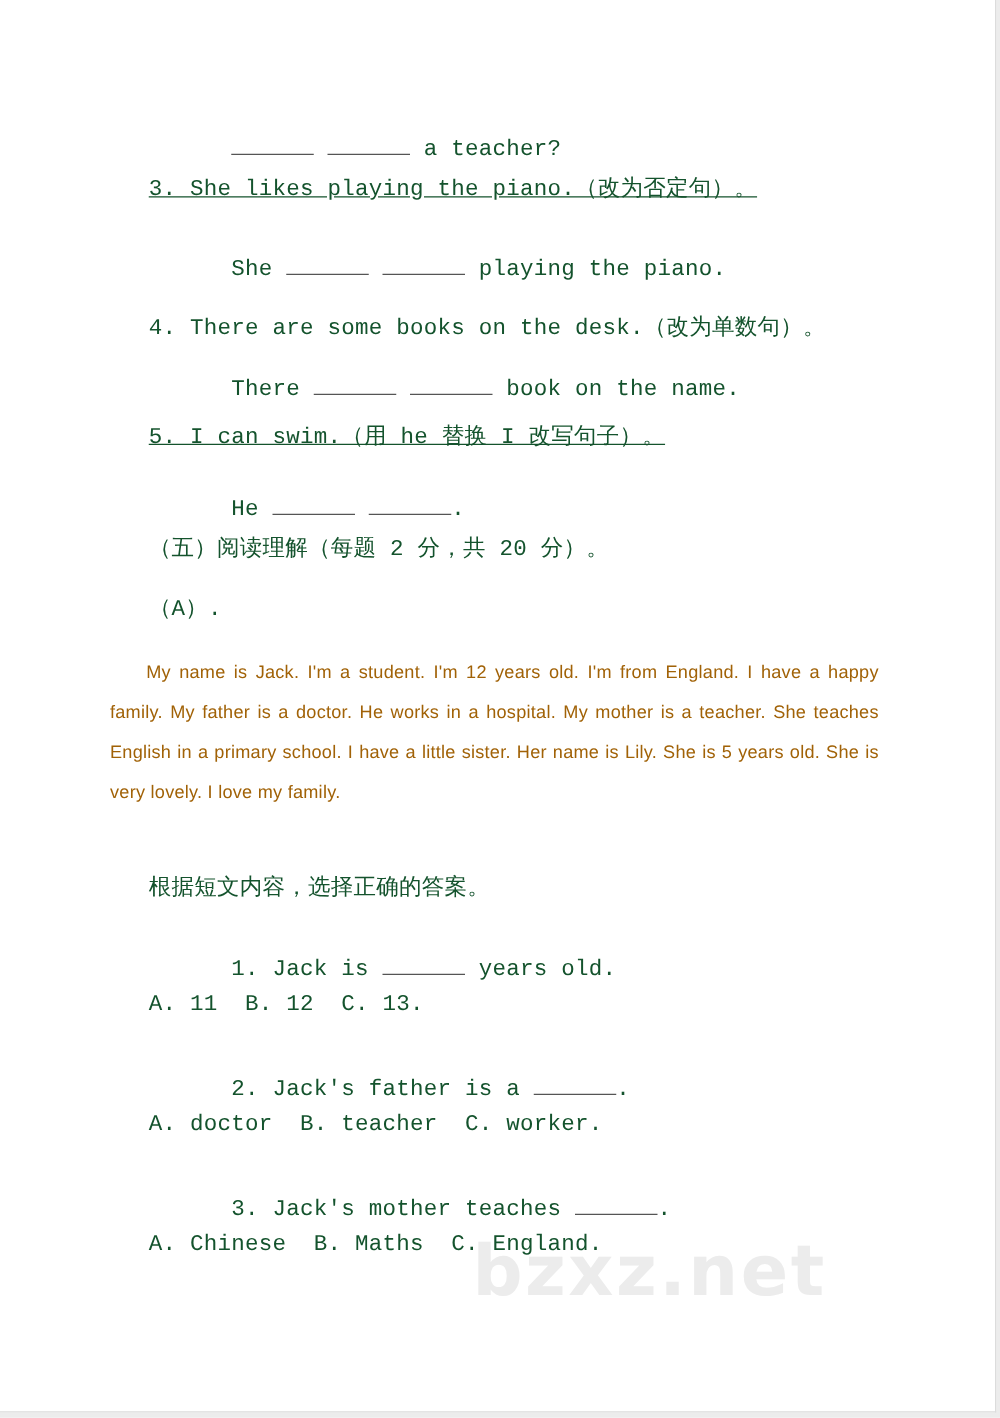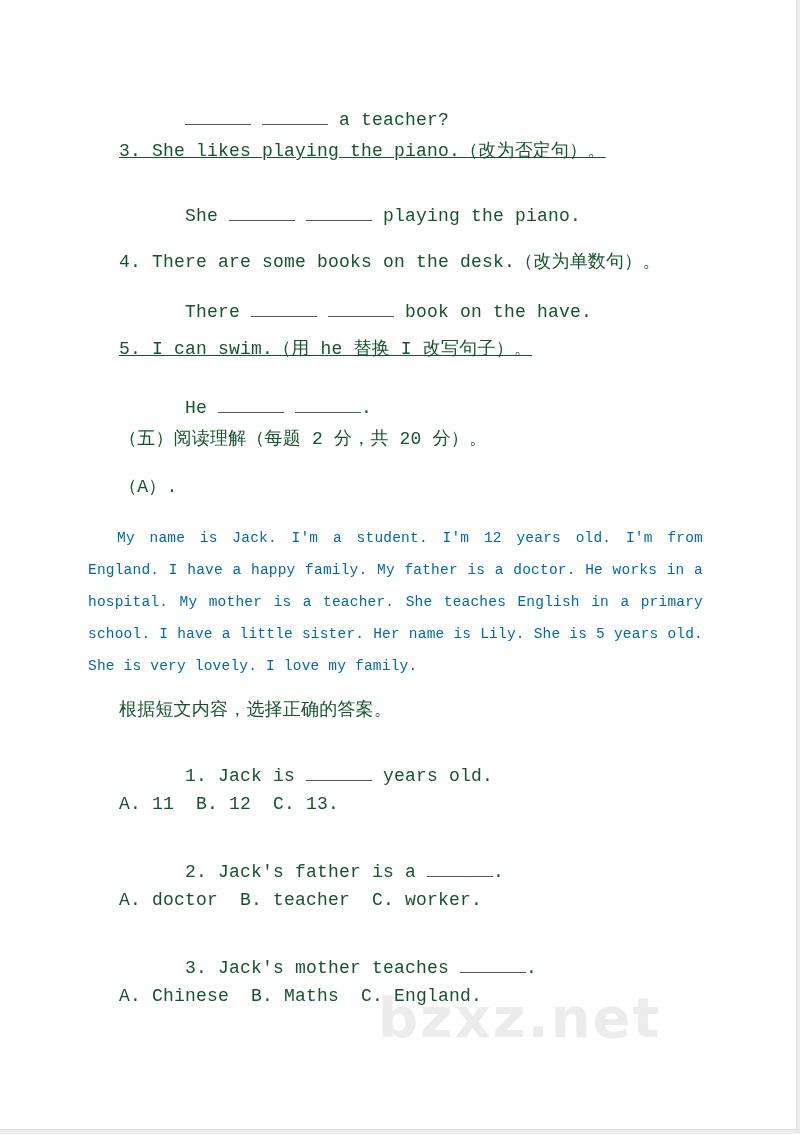--- a/index.html
+++ b/index.html
@@ -32,23 +32,23 @@
       width: 66px;
       border-bottom: 1px solid #555;
       height: 12px;
       vertical-align: baseline;
     }
     .para {
       position: absolute;
       left: 88px;
       top: 522px;
       width: 615px;
-      font-family: Liberation Mono, monospace;
+      font-family: Liberation Sans, sans-serif;
       font-size: 14.5px;
-      color: #0369a1;
+      color: #a16207;
       line-height: 32px;
       text-indent: 29px;
       letter-spacing: 0.2px;
       text-align: justify;
     }
     .watermark {
       position: absolute;
       left: 378px;
       top: 985px;
       font-family: "DejaVu Sans", sans-serif;
@@ -72,21 +72,21 @@
       <span class="blank"></span> <span class="blank"></span><span> a teacher?</span>
     </div>
 
     <div class="line" style="left:119px; top:138px;text-decoration:underline;">3. She likes playing the piano.（改为否定句）。</div>
     <div class="line" style="left:119px; top:186px;">
       <span>She </span><span class="blank"></span> <span class="blank"></span><span> playing the piano.</span>
     </div>
 
     <div class="line" style="left:119px; top:249px;">4. There are some books on the desk.（改为单数句）。</div>
     <div class="line" style="left:119px; top:282px;">
-      <span>There </span><span class="blank"></span> <span class="blank"></span><span> book on the have.</span>
+      <span>There </span><span class="blank"></span> <span class="blank"></span><span> book on the name.</span>
     </div>
 
     <div class="line" style="left:119px; top:336px;text-decoration:underline;">5. I can swim.（用 he 替换 I 改写句子）。</div>
     <div class="line" style="left:119px; top:378px;">
       <span>He </span><span class="blank"></span> <span class="blank"></span><span>.</span>
     </div>
 
     <div class="line" style="left:119px; top:426px;">（五）阅读理解（每题 2 分，共 20 分）。</div>
     <div class="line" style="left:119px; top:474px;">（A）.</div>
 

